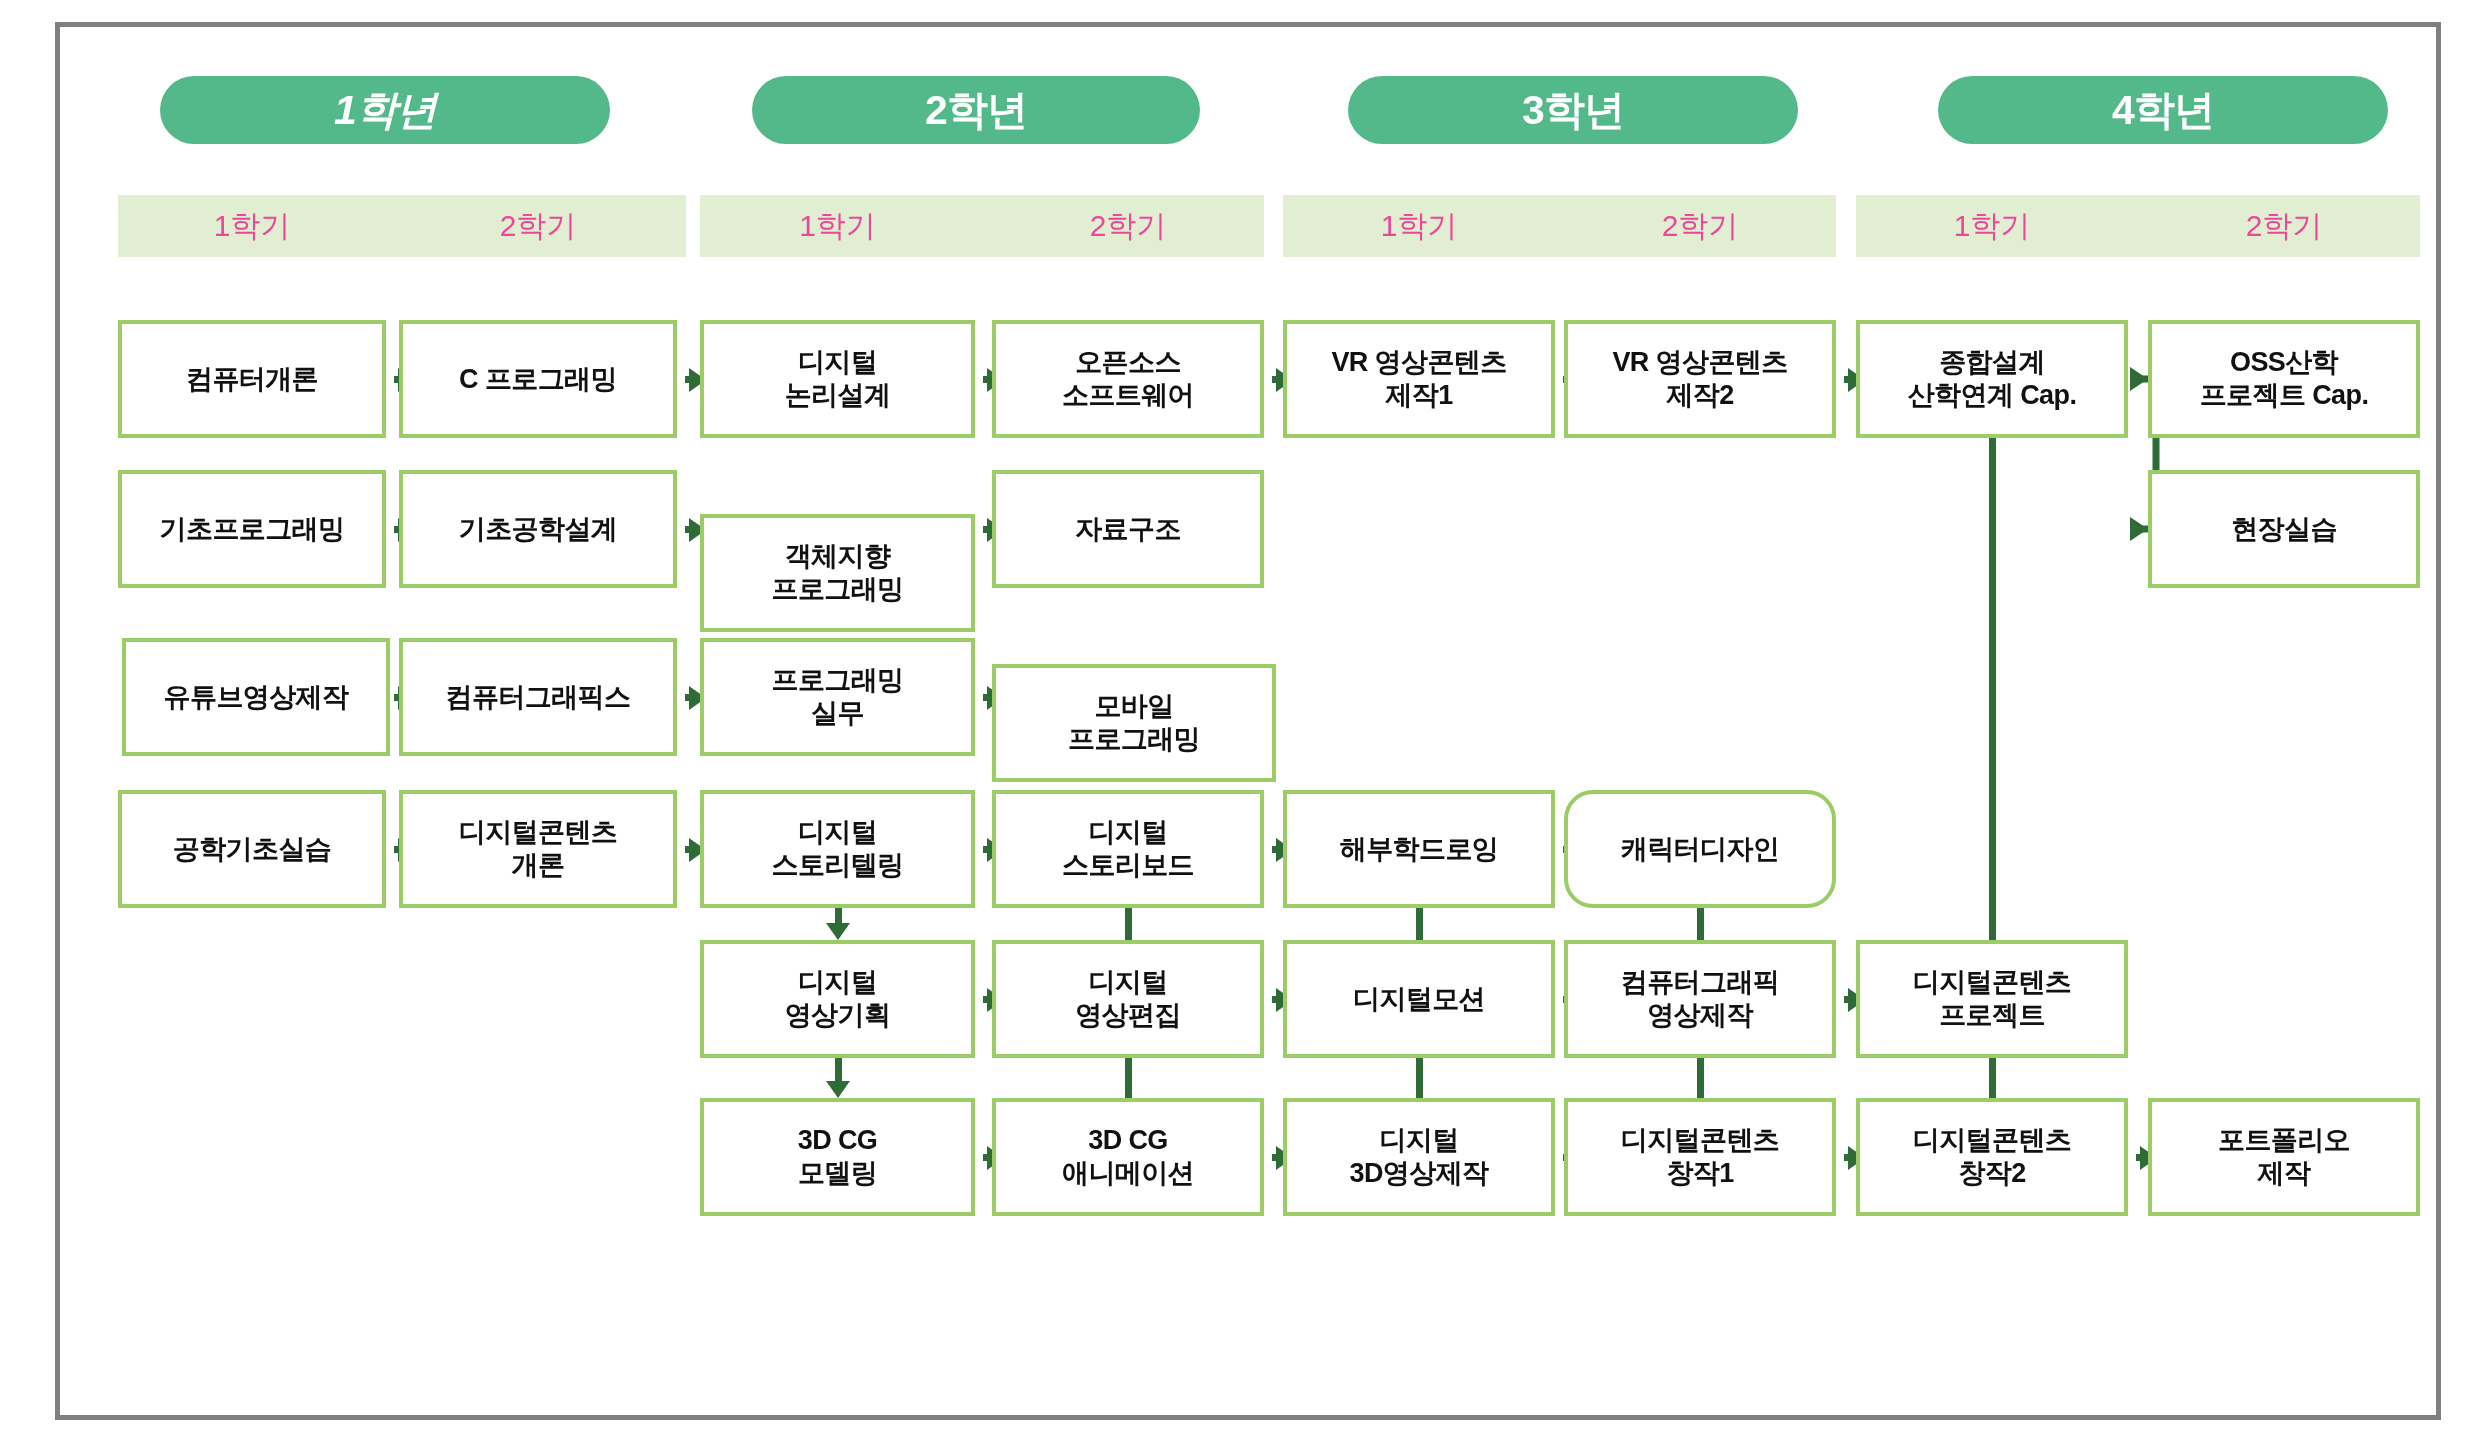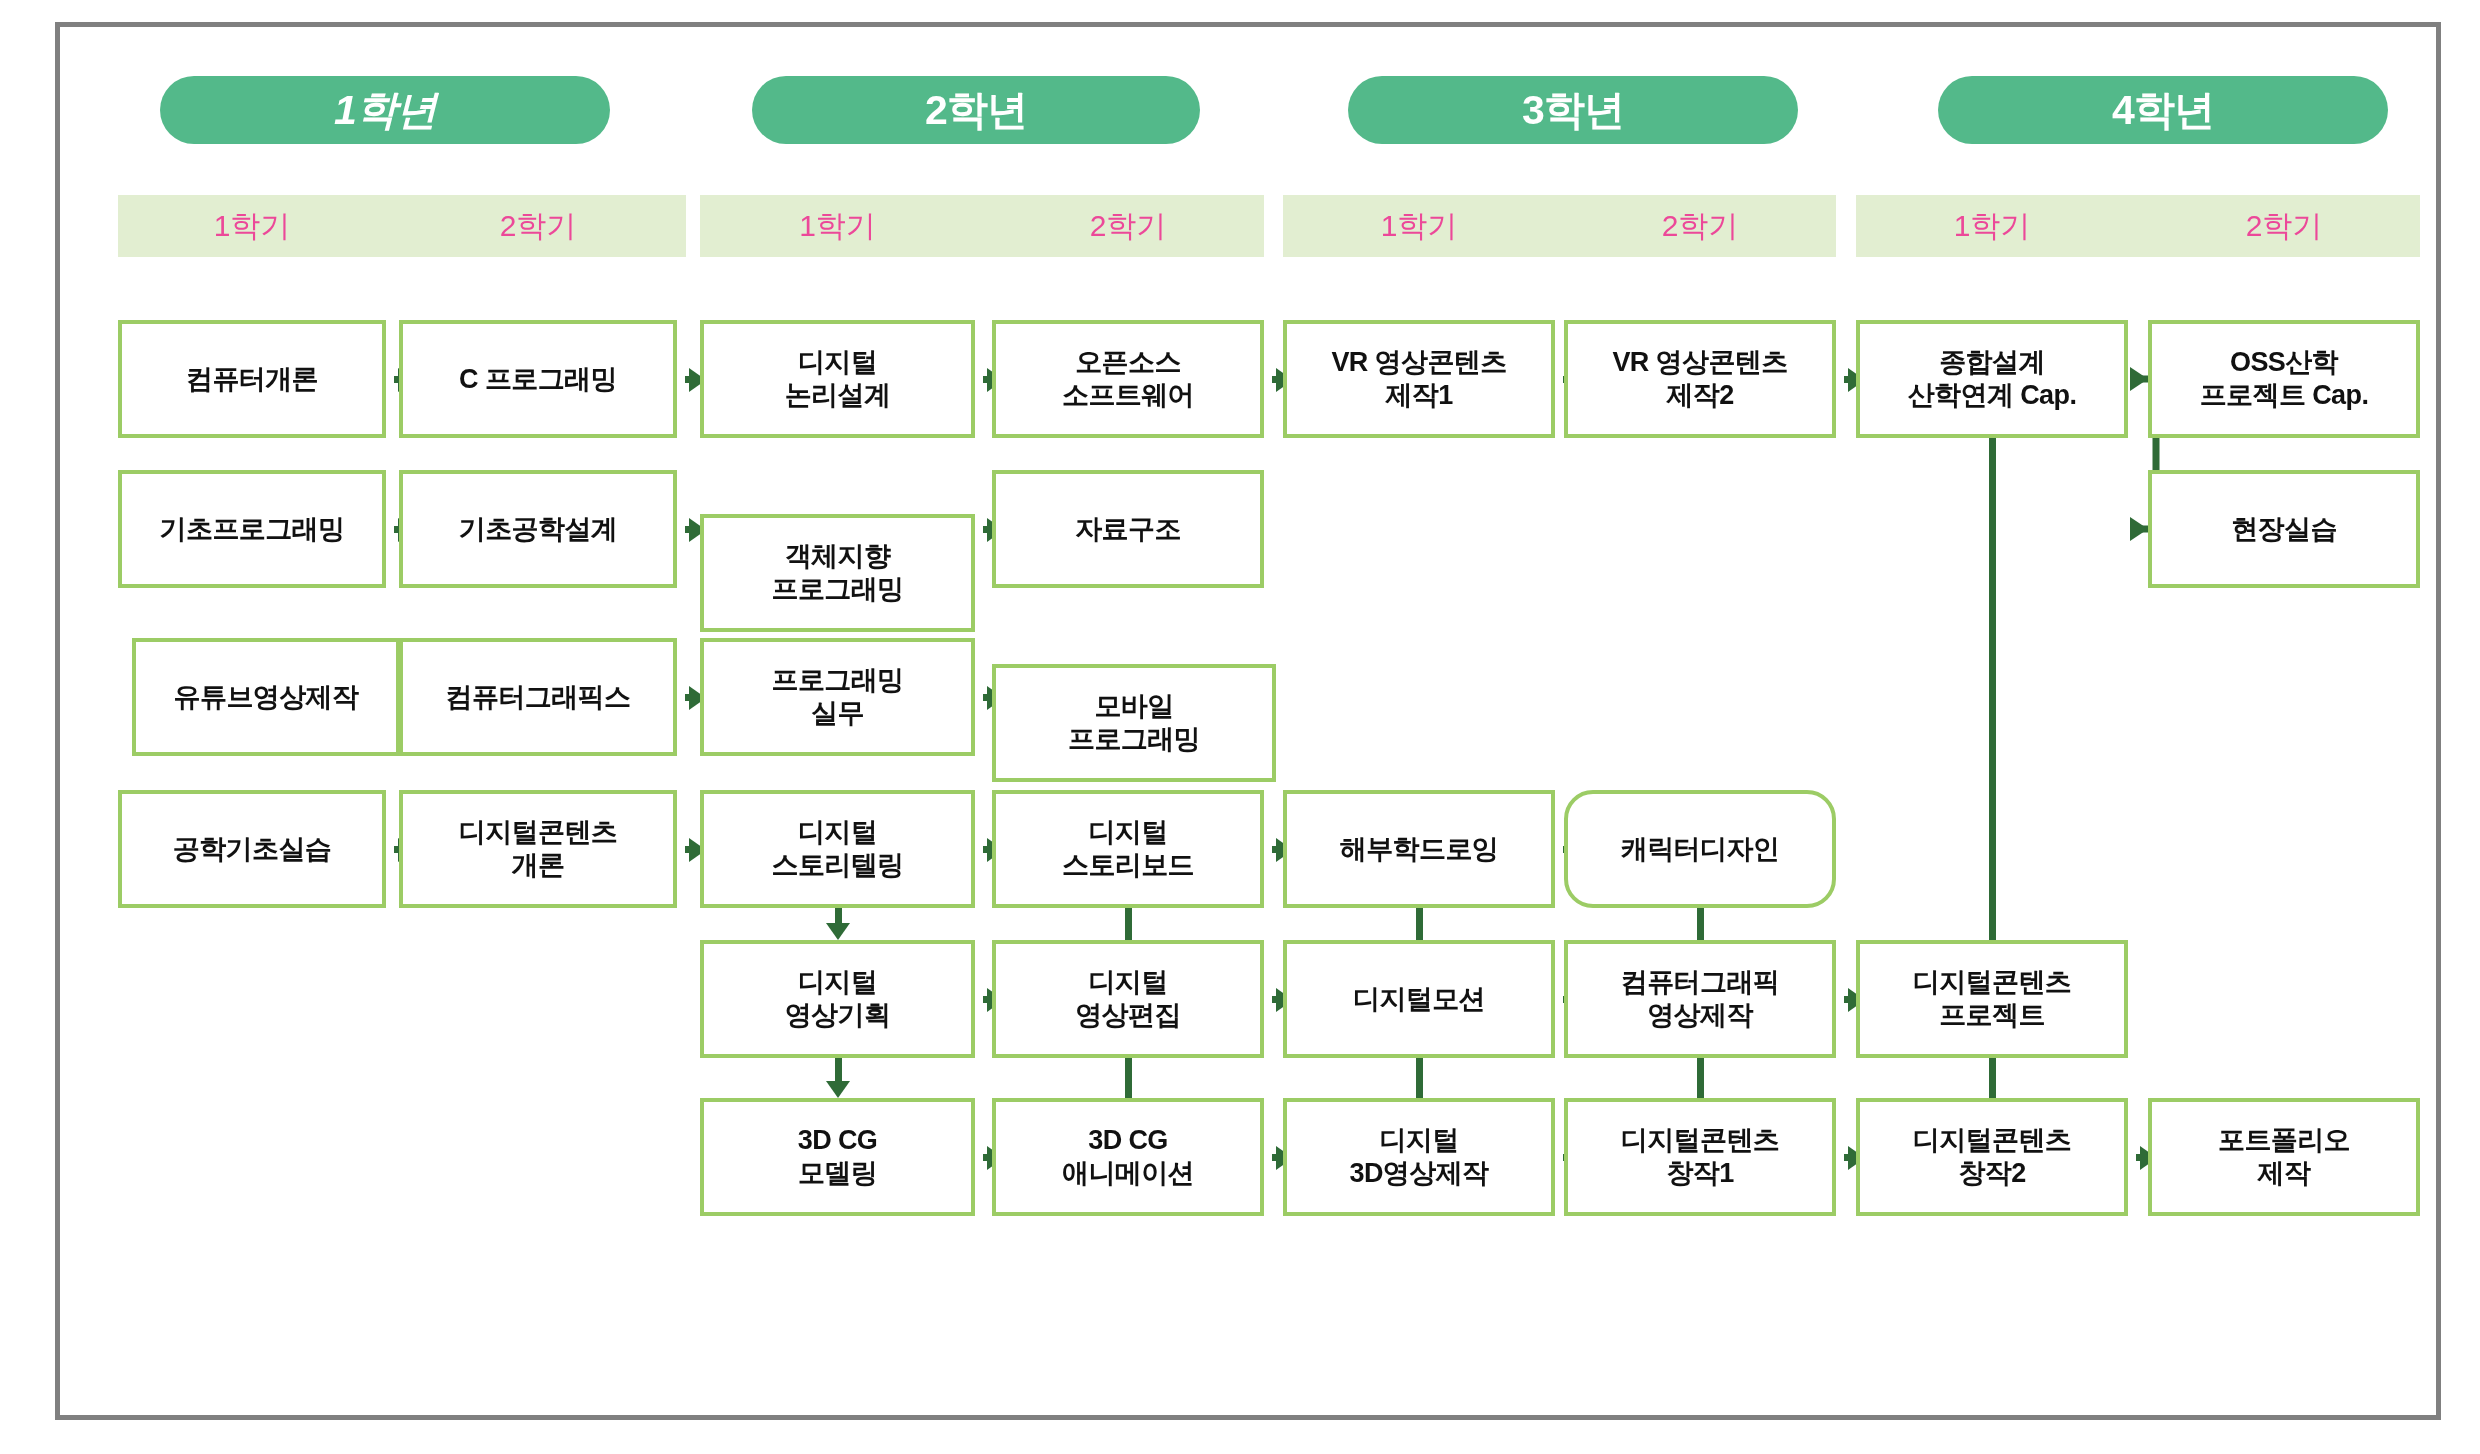--- a/index.html
+++ b/index.html
@@ -262,21 +262,21 @@
       <div class="course" style="left: 992px; top: 470px; width: 272px; height: 118px;">
         <div>
           <span>자료구조</span>
         </div>
       </div>
       <div class="course" style="left: 2148px; top: 470px; width: 272px; height: 118px;">
         <div>
           <span>현장실습</span>
         </div>
       </div>
-      <div class="course" style="left: 132px; top: 638px; width: 268px; height: 118px;">
+      <div class="course" style="left: 122px; top: 638px; width: 268px; height: 118px;">
         <div>
           <span>유튜브영상제작</span>
         </div>
       </div>
       <div class="course" style="left: 399px; top: 638px; width: 278px; height: 118px;">
         <div>
           <span>컴퓨터그래픽스</span>
         </div>
       </div>
       <div class="course" style="left: 700px; top: 638px; width: 275px; height: 118px;">

